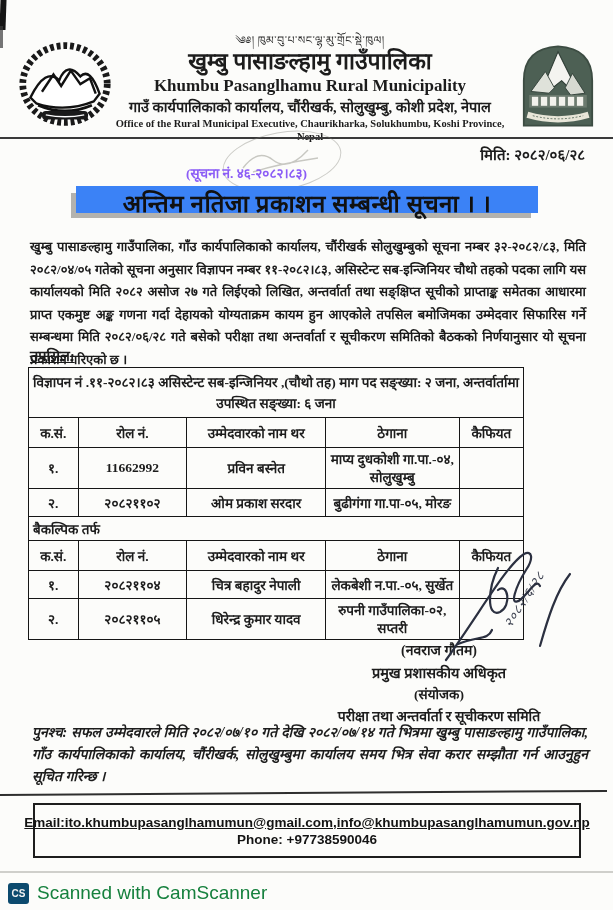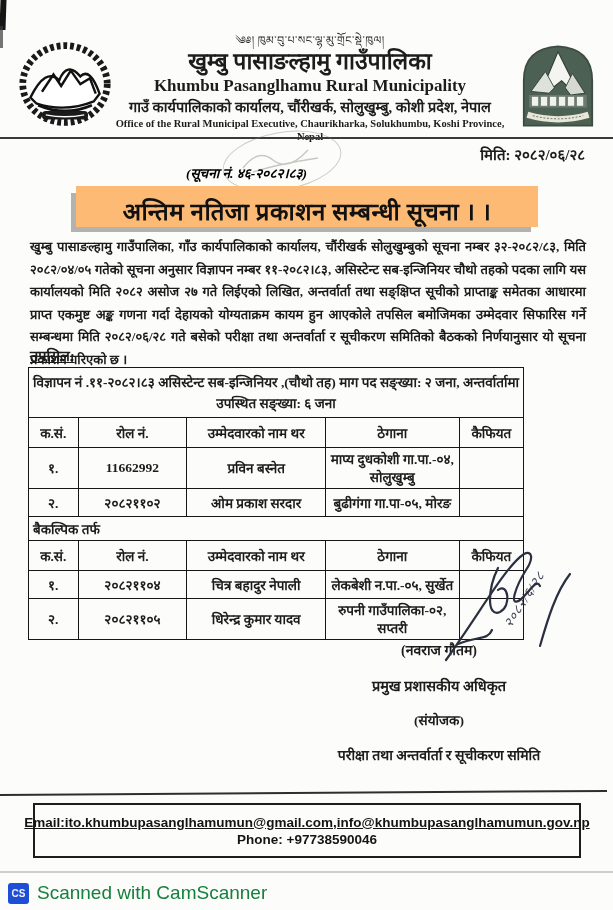--- a/index.html
+++ b/index.html
@@ -21,29 +21,29 @@
   .logo-right { position:absolute; left:513px; top:6px; width:90px; height:92px; }
   .header-center { position:absolute; left:110px; top:0; width:400px; text-align:center; }
   .tibetan-line { font-size:11px; color:#2a2a2a; letter-spacing:.5px; line-height:13px; }
   .muni-nepali { font-size:23px; font-weight:bold; line-height:28px; margin-top:1px; }
   .muni-english { font-size:17px; font-weight:bold; line-height:20px; }
   .office-nepali { font-size:14.5px; font-weight:bold; line-height:19px; margin-top:2px; }
   .office-english { font-size:10.5px; font-weight:bold; line-height:13px; }
   .header-rule { position:absolute; top:137px; left:0; width:613px; height:2px; background:#3a3a3a; }
 
   .date-line { position:absolute; top:144px; right:28px; font-size:15px; font-weight:600; }
-  .notice-line { position:absolute; top:164px; left:186px; font-size:13.5px; font-style:italic; font-weight:bold; color:#000000; }
+  .notice-line { position:absolute; top:164px; left:186px; font-size:13.5px; font-weight:bold; color:#8b5cf6; }
   .stamp { position:absolute; left:222px; top:132px; width:120px; height:58px; border:1.5px solid rgba(125,125,118,.38);
            border-radius:50%; transform:rotate(-10deg); }
   .stamp-squiggle { position:absolute; left:238px; top:138px; width:90px; height:40px; opacity:.45; }
 
   .title-box {
-    position:absolute; left:76px; top:186px; width:462px; height:41px;
-    background:#fdba74; box-shadow:-6px 6px 0 -1px #b3b2ae;
-    display:flex; align-items:flex-end; justify-content:center;
+    position:absolute; left:76px; top:186px; width:462px; height:27px;
+    background:#3b82f6; box-shadow:-6px 6px 0 -1px #b3b2ae;
+    display:flex; align-items:flex-start; justify-content:center;
   }
   .title-box span { font-size:24px; font-weight:bold; letter-spacing:.5px; color:#111; }
 
   .body-par {
     position:absolute; left:30px; top:236px; width:556px;
     font-size:13px; line-height:22.5px; text-align:justify; font-weight:600; color:#1b1b1b;
   }
   .tapasil { position:absolute; left:30px; top:345px; font-size:14.5px; font-weight:bold; text-decoration:underline; }
 
   table.result { position:absolute; left:28px; top:367px; width:496px; border-collapse:collapse; }
@@ -52,40 +52,40 @@
   tr.hdr th { height:30px; font-weight:bold; text-align:center; }
   tr.row td { height:28px; text-align:center; font-weight:600; }
   .alt-cell { height:24px; text-align:left; font-weight:bold; }
   col.c-sn { width:10%; } col.c-roll { width:22%; } col.c-name { width:28%; } col.c-addr { width:27%; } col.c-rem { width:13%; }
 
   .signature-svg { position:absolute; left:428px; top:548px; width:150px; height:118px; z-index:5; }
   .hand-date { position:absolute; left:492px; top:590px; transform:rotate(-57deg); font-size:13px; color:#2b3040;
                font-style:italic; opacity:.9; z-index:6; letter-spacing:1px; }
 
   .sig-block { position:absolute; right:24px; top:640px; width:300px; display:flex; flex-direction:column;
-               align-items:center; gap:16px; font-size:14px; font-weight:600; }
+               align-items:center; gap:3px; font-size:14px; font-weight:600; }
   .sig-block .l1 { font-size:14px; }
   .sig-block .l2 { font-size:14.5px; }
   .sig-block .l3 { font-size:13.5px; }
   .sig-block .l4 { font-size:14px; }
 
   .postscript { position:absolute; left:32px; top:722px; width:556px; font-size:14px; font-weight:bold; font-style:italic;
                 line-height:22px; text-align:justify; }
 
   .divider { position:absolute; left:0; top:792px; width:607px; height:2px; background:#2e2e2e; transform:rotate(-0.4deg); }
 
   .footer-box { position:absolute; left:33px; top:803px; width:548px; height:55px; border:2px solid #1d1d1d;
                 display:flex; flex-direction:column; align-items:center; justify-content:center; gap:2px;
                 font-family:"Liberation Sans","DejaVu Sans",sans-serif; }
   .email-line { font-size:13.5px; font-weight:bold; text-decoration:underline; color:#141414; }
   .phone-line { font-size:13.5px; font-weight:bold; color:#141414; }
 
   .camscanner { position:absolute; left:8px; top:882px; display:flex; align-items:center; gap:8px;
                 font-family:"Liberation Sans","DejaVu Sans",sans-serif; }
-  .cs-badge { width:21px; height:21px; background:#1d4ed8; border-radius:3px; color:#f2f2f2;
+  .cs-badge { width:21px; height:21px; background:#0c4a6e; border-radius:3px; color:#f2f2f2;
               font-size:10px; font-weight:bold; display:flex; align-items:center; justify-content:center; }
   .cs-text { font-size:19px; color:#15803d; }
 </style>
 </head>
 <body>
 
 <div class="page">
 
   <div class="edge-artifact"></div>
   <div class="edge-artifact2"></div>
@@ -214,20 +214,21 @@
   </svg>
   <span class="hand-date">२०८२/६/२८</span>
 
   <div class="sig-block">
     <div class="l1">(नवराज गौतम)</div>
     <div class="l2">प्रमुख प्रशासकीय अधिकृत</div>
     <div class="l3">(संयोजक)</div>
     <div class="l4">परीक्षा तथा अन्तर्वार्ता र सूचीकरण समिति</div>
   </div>
 
+  <p class="postscript">पुनश्च: सफल उम्मेदवारले मिति २०८२/०७/१० गते देखि २०८२/०७/१४ गते भित्रमा खुम्बु पासाङल्हामु गाउँपालिका, गाँउ कार्यपालिकाको कार्यालय, चौंरीखर्क, सोलुखुम्बुमा कार्यालय समय भित्र सेवा करार सम्झौता गर्न आउनुहुन सूचित गरिन्छ ।</p>
 
   <div class="divider"></div>
 
   <div class="footer-box">
     <div class="email-line">Email:ito.khumbupasanglhamumun@gmail.com,info@khumbupasanglhamumun.gov.np</div>
     <div class="phone-line">Phone: +97738590046</div>
   </div>
 
   <div class="bottom-scan-line"></div>
 

